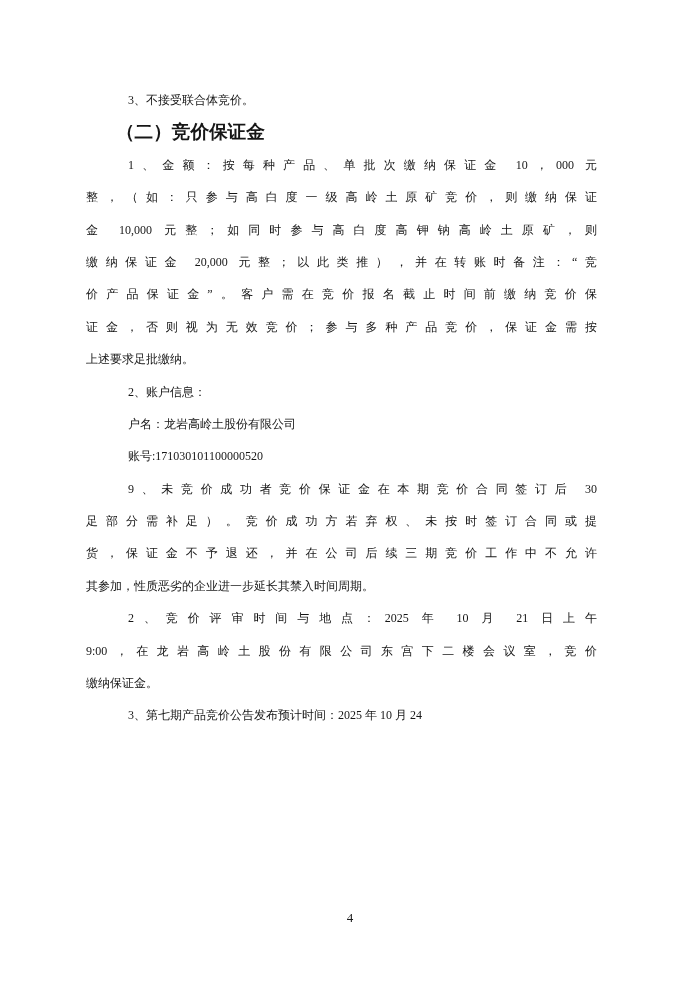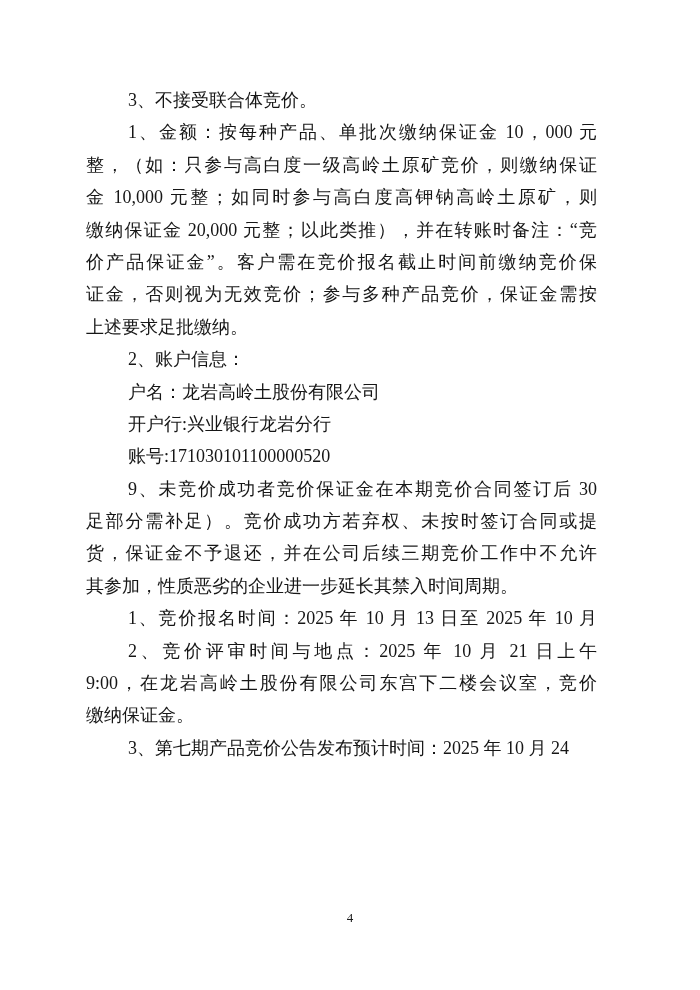--- a/index.html
+++ b/index.html
@@ -12,21 +12,21 @@
     font-family: "Liberation Serif", "DejaVu Serif", serif;
     color: #161616;
   }
   .doc {
     position: absolute;
     left: 86px;
     top: 84px;
     width: 511px;
   }
   .line {
-    font-size: 18px;
+    font-size: 12px;
     line-height: 32.4px;
     height: 32.4px;
     overflow: hidden;
     text-align: left;
     white-space: pre-wrap;
   }
   .line.just {
     text-align: justify;
     text-align-last: justify;
   }
@@ -48,35 +48,34 @@
     font-size: 13px;
     line-height: 20px;
     color: #1a1a1a;
   }
 </style>
 </head>
 <body>
 
 <div class="doc">
     <div class="line ind-b"><span>3、不接受联合体竞价。</span></div>
+    <div class="line heading ind-h"><span>（二）竞价保证金</span></div>
     <div class="line just ind-b"><span>1、金额：按</span><span class="u">每种产品、单批次</span><span>缴纳保证金 10，000 元</span></div>
     <div class="line just"><span>整，（如：只参与高白度一级高岭土原矿竞价，则缴纳保证</span></div>
     <div class="line just"><span>金 10,000 元整；如同时参与高白度高钾钠高岭土原矿，则</span></div>
     <div class="line just"><span>缴纳保证金 20,000 元整；以此类推），并在转账时备注：“竞</span></div>
     <div class="line just"><span>价产品保证金”。客户需在竞价报名截止时间前缴纳竞价保</span></div>
     <div class="line just"><span>证金，否则视为无效竞价；参与多种产品竞价，保证金需按</span></div>
     <div class="line"><span>上述要求足批缴纳。</span></div>
     <div class="line ind-b"><span>2、账户信息：</span></div>
     <div class="line ind-b"><span>户名：龙岩高岭土股份有限公司</span></div>
-    <div class="line ind-b"><span>开户行:兴业银行龙岩分行</span></div>
     <div class="line ind-b"><span>账号:171030101100000520</span></div>
     <div class="line just ind-b"><span>9、未竞价成功者竞价保证金在本期竞价合同签订后 30</span></div>
     <div class="line just"><span>足部分需补足）。竞价成功方若弃权、未按时签订合同或提</span></div>
     <div class="line just"><span>货，保证金不予退还，并在公司后续三期竞价工作中不允许</span></div>
     <div class="line"><span>其参加，性质恶劣的企业进一步延长其禁入时间周期。</span></div>
-    <div class="line just ind-b"><span>1、竞价报名时间：2025 年 10 月 13 日至 2025 年 10 月</span></div>
     <div class="line just ind-b"><span>2、竞价评审时间与地点：2025 年 10 月 21 日上午</span></div>
     <div class="line just"><span>9:00，在龙岩高岭土股份有限公司东宫下二楼会议室，竞价</span></div>
     <div class="line"><span>缴纳保证金。</span></div>
     <div class="line ind-b"><span>3、第七期产品竞价公告发布预计时间：2025 年 10 月 24</span></div>
   </div>
 
 <div class="pagenum">4</div>
 
 </body></html>

